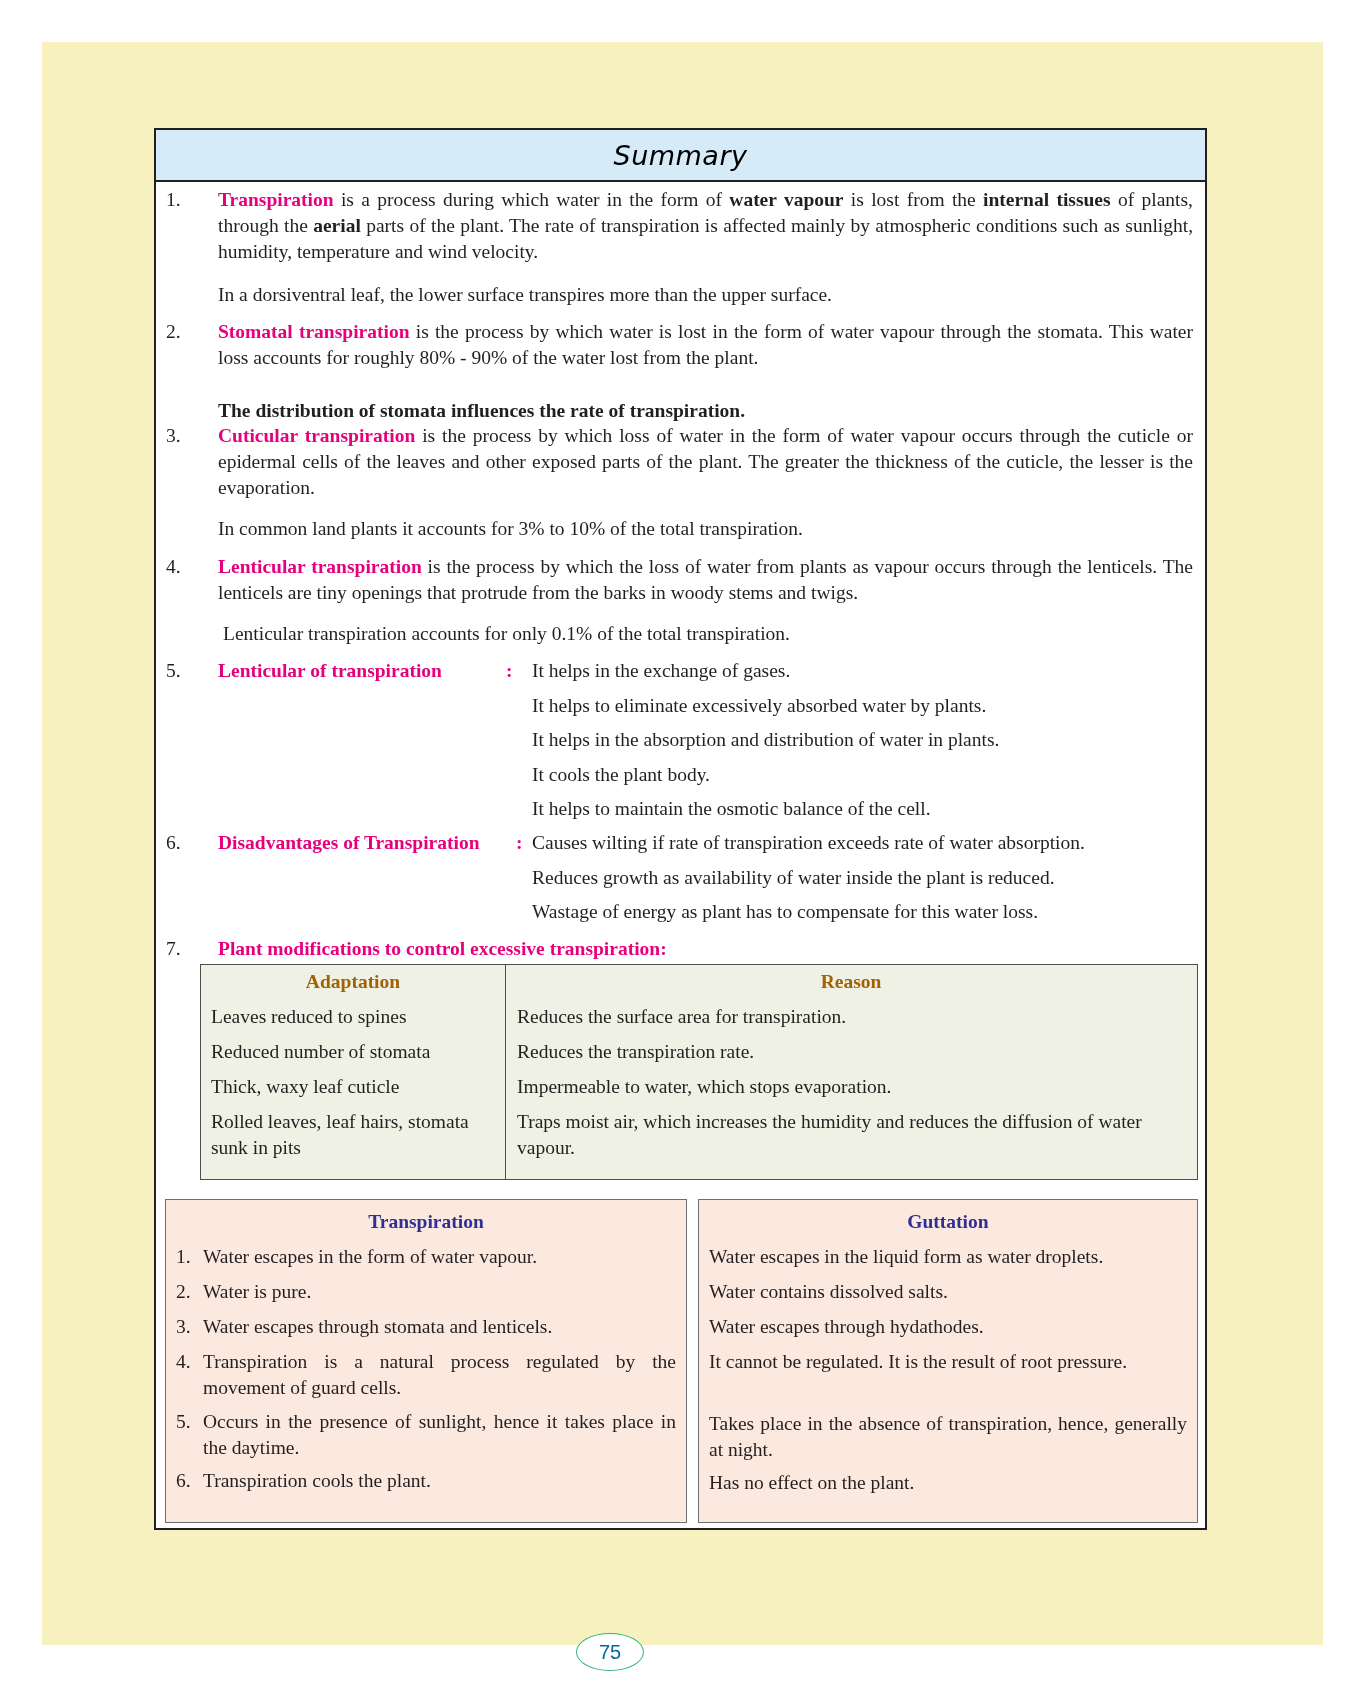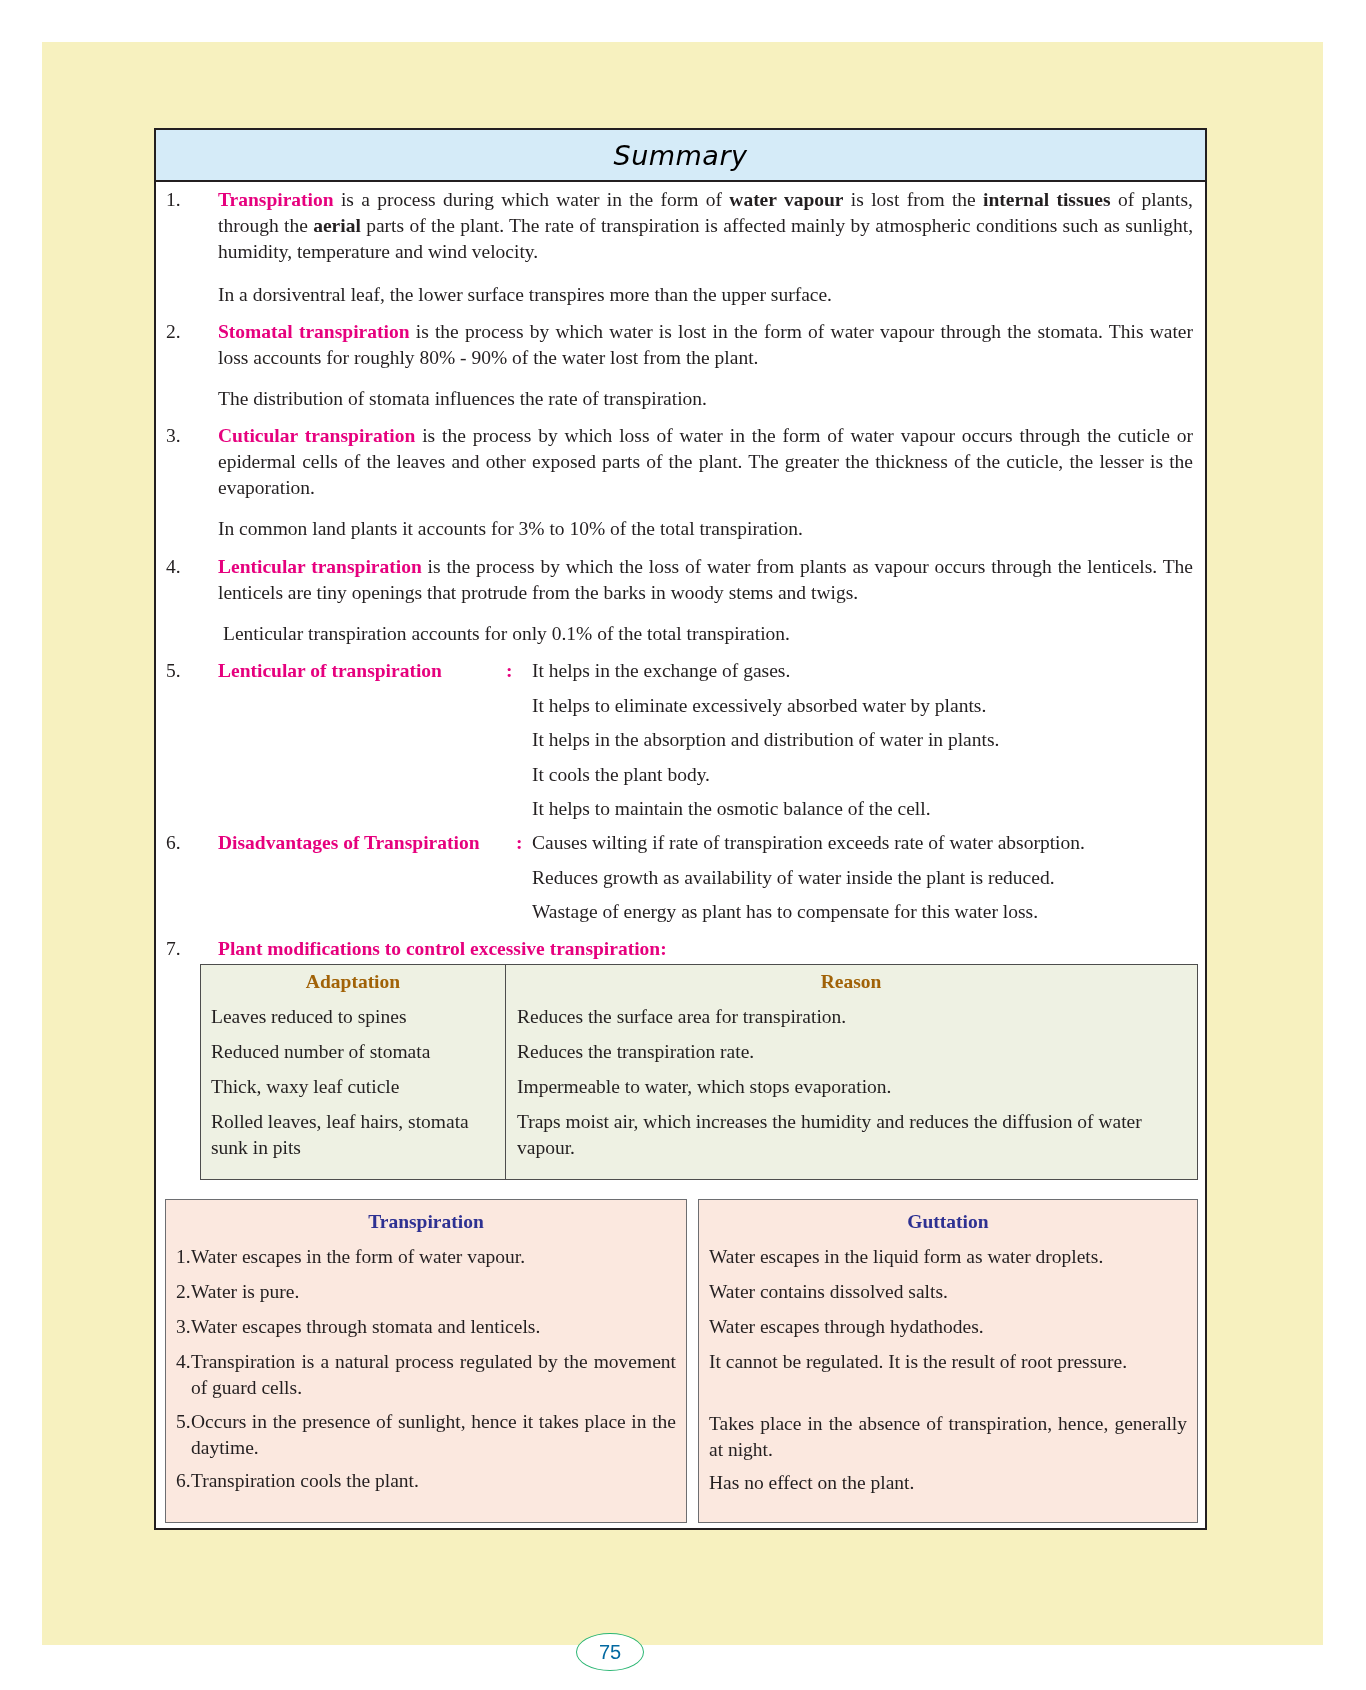--- a/index.html
+++ b/index.html
@@ -28,21 +28,21 @@
     .adapt-divider { position: absolute; left: 304px; top: 0; bottom: 0; border-left: 1.5px solid #4d4d4d; }
     .th { position: absolute; font-weight: bold; color: #a16207; text-align: center; }
     .td { position: absolute; }
     .cmp-box { position: absolute; top: 1069px; height: 324px; background: #fbe8df;
                border: 1.5px solid #6d6e71; box-sizing: border-box; }
     .cmp-left { left: 9px; width: 522px; }
     .cmp-right { left: 542px; width: 500px; }
     .cmp-head { position: absolute; left: 0; right: 0; top: 9px; text-align: center; font-weight: bold; color: #2e3192; }
     .cmp-row { position: absolute; left: 10px; right: 10px; text-align: justify; }
     .cmp-row .n { position: absolute; left: 0; }
-    .cmp-row .t { margin-left: 15px; text-align: justify; }
+    .cmp-row .t { margin-left: 27px; text-align: justify; }
     .pg-num { position: absolute; left: 576px; top: 1609px; width: 68px; height: 38px; border: 1.5px solid #2bb673;
               border-radius: 50%; background: #ffffff; display: flex; align-items: center; justify-content: center;
               font-family: "Liberation Sans", sans-serif; font-size: 20px; color: #0369a1; box-sizing: border-box; margin-top: 24px; }
   </style>
 </head>
 <body>
 
 <div class="page-bg"></div>
 
 <div class="summary-box">
@@ -55,21 +55,21 @@
     <div class="item" style="top:5px;">
       <span class="num">1.</span>
       <div class="text"><span class="hl">Transpiration</span><span> is a process during which water in the form of </span><span class="b">water vapour</span><span> is lost from the </span><span class="b">internal tissues</span><span> of plants, through the </span><span class="b">aerial</span><span> parts of the plant. The rate of transpiration is affected mainly by atmospheric conditions such as sunlight, humidity, temperature and wind velocity.</span></div>
     </div>
     <div class="note" style="top:100px;">In a dorsiventral leaf, the lower surface transpires more than the upper surface.</div>
 
     <div class="item" style="top:137px;">
       <span class="num">2.</span>
       <div class="text"><span class="hl">Stomatal transpiration</span><span> is the process by which water is lost in the form of water vapour through the stomata. This water loss accounts for roughly 80% - 90% of the water lost from the plant.</span></div>
     </div>
-    <div class="note" style="top:204px;">The distribution of stomata influences the rate of transpiration.</div>
+    <div class="note" style="top:216px;font-weight:bold;">The distribution of stomata influences the rate of transpiration.</div>
 
     <div class="item" style="top:241px;">
       <span class="num">3.</span>
       <div class="text"><span class="hl">Cuticular transpiration</span><span> is the process by which loss of water in the form of water vapour  occurs through the cuticle or epidermal cells of the leaves and other exposed parts of the plant. The greater the thickness of the cuticle, the lesser is the evaporation.</span></div>
     </div>
     <div class="note" style="top:334px;">In common land plants it accounts for 3% to 10% of the total transpiration.</div>
 
     <div class="item" style="top:372px;">
       <span class="num">4.</span>
       <div class="text"><span class="hl">Lenticular transpiration</span><span> is the process by which the loss of water from plants as vapour occurs through the lenticels. The lenticels are tiny openings that protrude from the barks in woody stems and twigs.</span></div>

